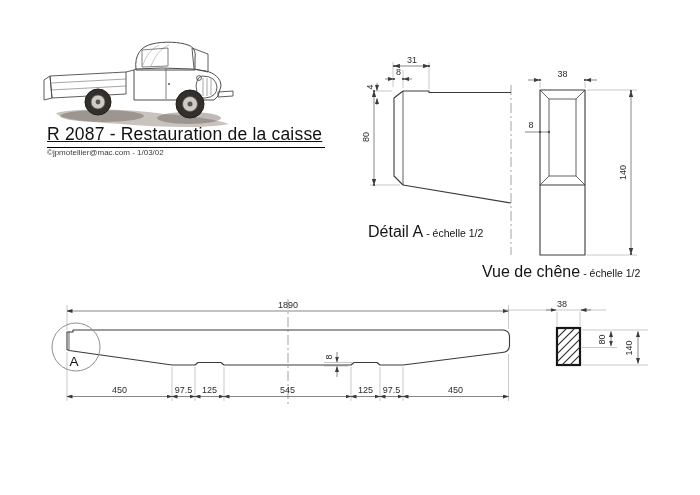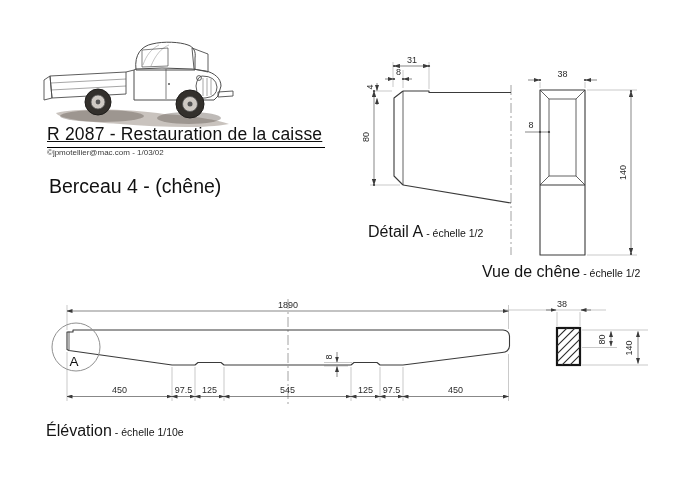--- a/index.html
+++ b/index.html
@@ -63,21 +63,20 @@
       <circle cx="56" cy="66" r="7" fill="#cfcac4" stroke="#555" stroke-width=".8"></circle>
       <circle cx="56" cy="66" r="2.4" fill="#555"></circle>
       <circle cx="148" cy="68" r="14" fill="#33302c" stroke="#1f1d1b" stroke-width="1"></circle>
       <circle cx="148" cy="68" r="7.5" fill="#cfcac4" stroke="#555" stroke-width=".8"></circle>
       <circle cx="148" cy="68" r="2.5" fill="#555"></circle>
     </g>
   </svg>
 
   <div class="abs title">R 2087 - Restauration de la caisse</div>
   <div class="abs credit">©jpmotellier@mac.com - 1/03/02</div>
-  <div class="abs part-title">Berceau 4 - (chêne)</div>
 
   <svg class="abs" style="left:360px;top:50px;" width="165" height="210" viewBox="0 0 165 210">
     <defs>
       <marker id="ah_d" viewBox="0 0 6 4" refX="5.5" refY="2" markerWidth="6.5" markerHeight="4.5" orient="auto-start-reverse" markerUnits="userSpaceOnUse">
         <path d="M0,0 L6,2 L0,4 Z" fill="#3a3a3a"></path>
       </marker>
     </defs>
 
     <path class="cl" d="M151,35 V205"></path>
 
@@ -246,17 +245,14 @@
         <text class="dtx" x="522" y="16.5">38</text>
 
         <path class="dln" d="M571,41.5 V56" marker-start="url(#ah_e)" marker-end="url(#ah_e)"></path>
         <text class="dtx" x="564.5" y="49.5" transform="rotate(-90 564.5 49.5)">80</text>
 
         <path class="dln" d="M598,41.5 V73.5" marker-start="url(#ah_e)" marker-end="url(#ah_e)"></path>
         <text class="dtx" x="591.5" y="58" transform="rotate(-90 591.5 58)">140</text>
       </g>
     </g>
   </svg>
-  <div class="view-label" style="left:46px;top:422px;">
-    <span class="vl-main">Élévation</span><span class="vl-scale">- échelle 1/10e</span>
-  </div>
 
 </div>
 
 </body></html>

